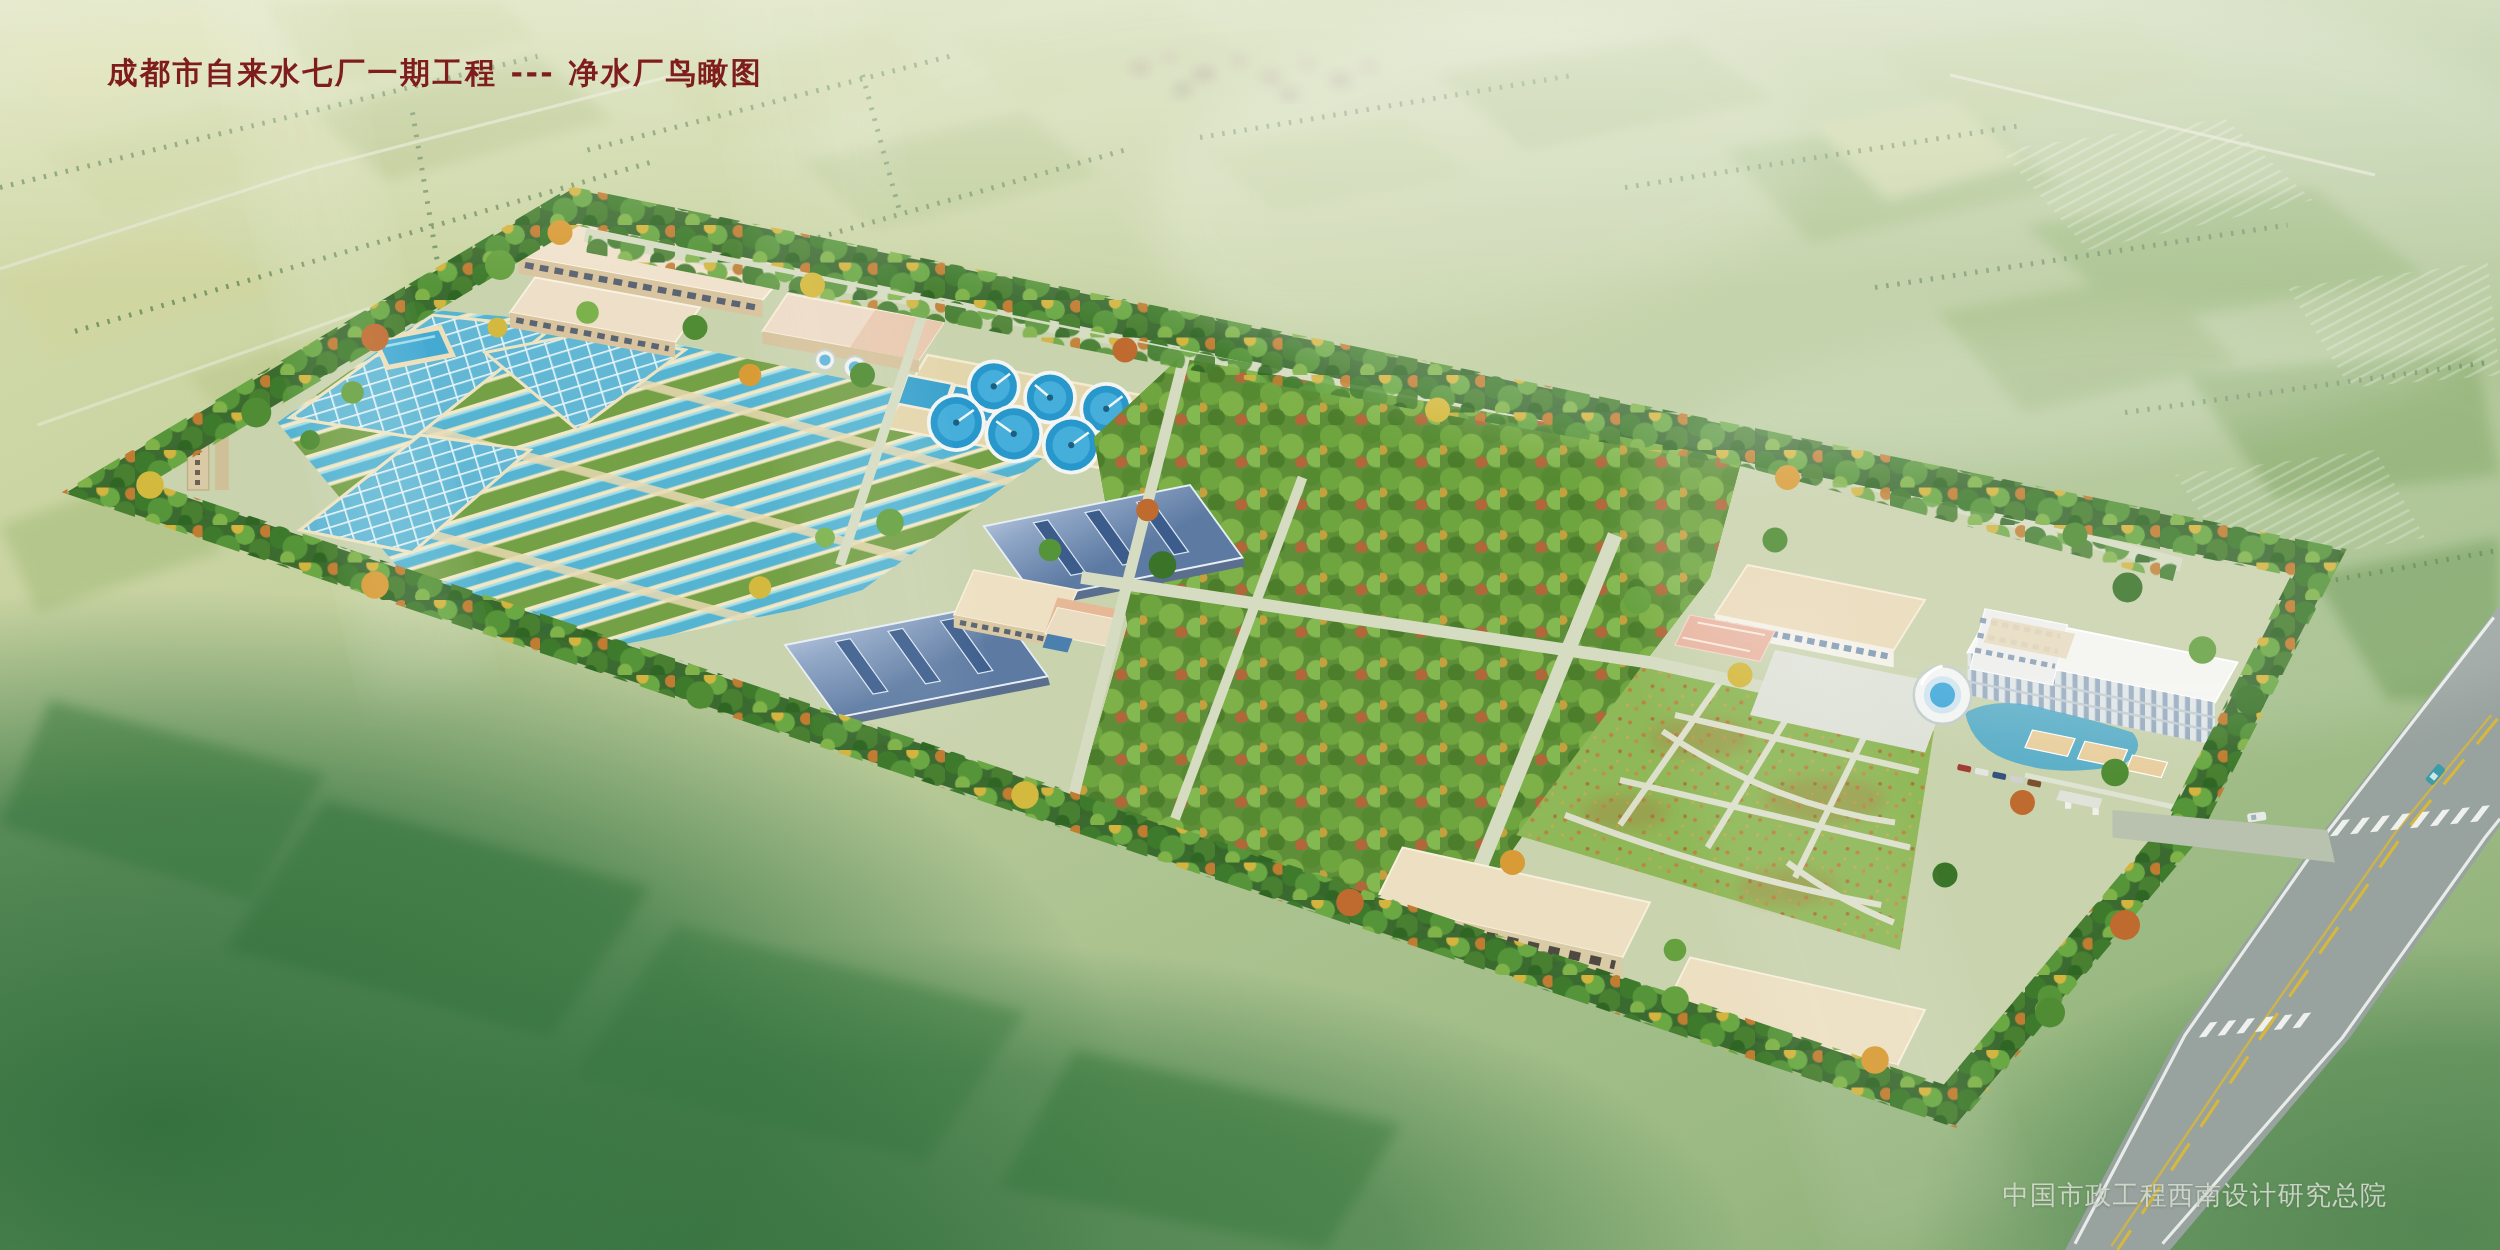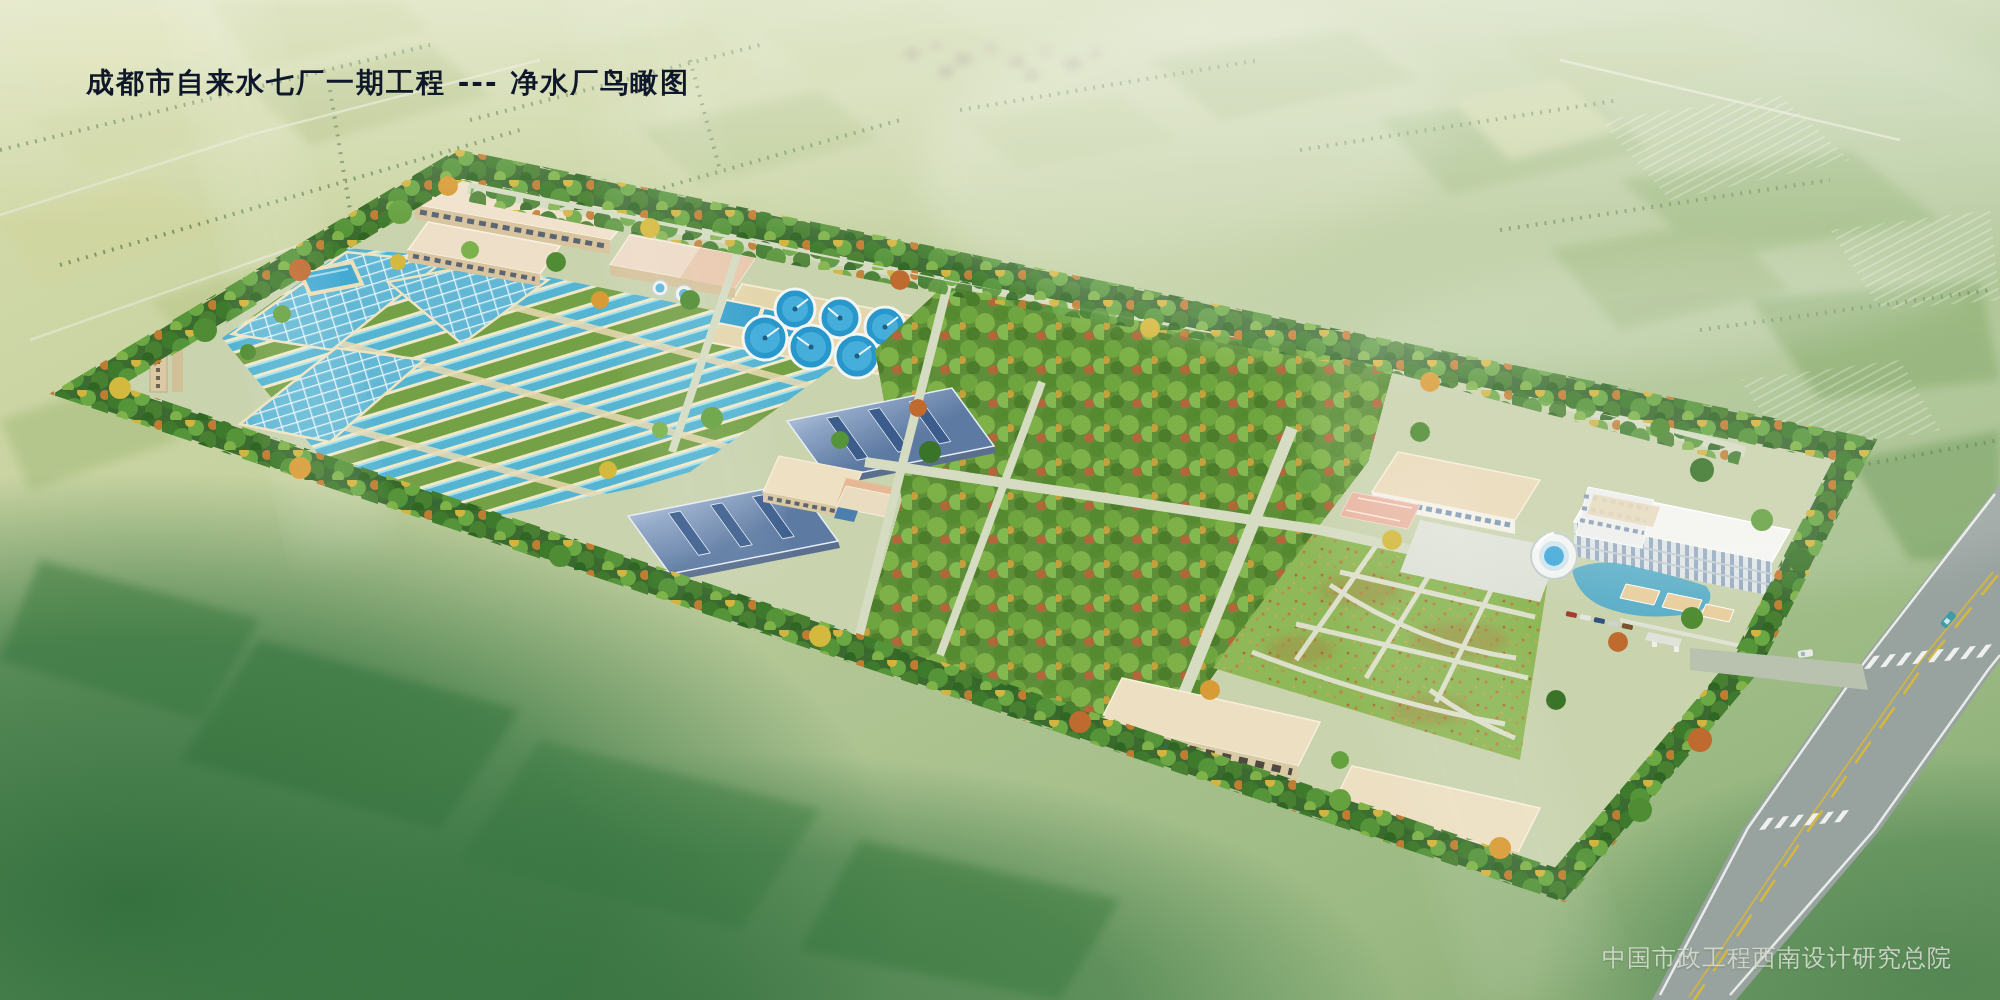--- a/index.html
+++ b/index.html
@@ -1,19 +1,19 @@
 <!DOCTYPE html>
 <html><head>
 <meta charset="utf-8">
 <style>
   html,body{margin:0;padding:0;background:#9db586;}
   #stage{position:relative;width:2000px;height:1000px;overflow:hidden;font-family:"DejaVu Sans","Liberation Sans",sans-serif;}
   #stage svg{position:absolute;left:0;top:0;}
-  .title-text{position:absolute;left:86px;top:42px;font-size:28px;font-weight:bold;color:#0f172a;letter-spacing:2px;white-space:nowrap;margin-top:22px;}
-  .credit-text{position:absolute;left:1602px;top:942px;font-size:24px;color:rgba(212,218,206,0.92);letter-spacing:1px;white-space:nowrap;text-shadow:0 1px 2px rgba(60,80,60,.35);}
+  .title-text{position:absolute;left:86px;top:42px;font-size:24px;font-weight:bold;color:#7f1d1d;letter-spacing:2px;white-space:nowrap;}
+  .credit-text{position:absolute;left:1602px;top:942px;font-size:21px;color:rgba(212,218,206,0.92);letter-spacing:1px;white-space:nowrap;text-shadow:0 1px 2px rgba(60,80,60,.35);}
 </style>
 </head>
 <body>
 
 <div id="stage">
 <svg width="2000" height="1000" viewBox="0 0 2000 1000">
 <defs>
   <linearGradient id="bgGrad" x1="0" y1="0" x2="1" y2="1">
     <stop offset="0" stop-color="#d6dcab"></stop>
           <stop offset="0.3" stop-color="#c6d2a0"></stop>

